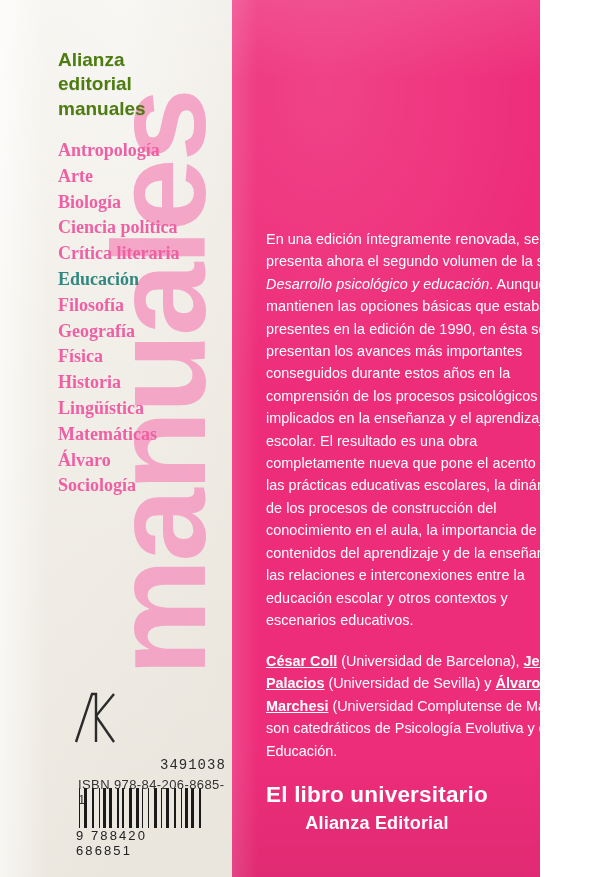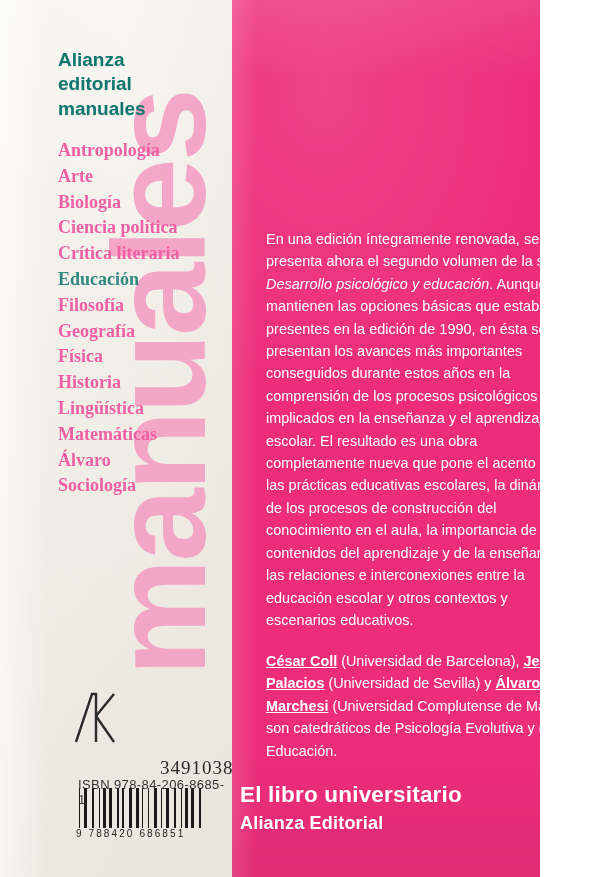--- a/index.html
+++ b/index.html
@@ -55,21 +55,21 @@
   }
 
   
   .pub-header {
     position: absolute;
     left: 58px;
     top: 48px;
     font-size: 19px;
     font-weight: bold;
     line-height: 1.28;
-    color: #0f766e;
+    color: #4d7c0f;
     text-shadow: 0 1px 0 rgba(0,0,0,0.06);
   }
   .pub-header .l3 { letter-spacing: 0px; }
 
   
   .subject-list {
     position: absolute;
     left: 58px;
     top: 138px;
     width: 175px;
@@ -92,22 +92,22 @@
     width: 46px;
     height: 56px;
   }
   .logo-mark svg { display: block; }
 
   
   .isbn-number {
     position: absolute;
     left: 160px;
     top: 757px;
-    font-family: Liberation Serif, serif;
-    font-size: 19px;
+    font-family: Liberation Mono, monospace;
+    font-size: 14px;
     letter-spacing: 1px;
     color: #2b2b2b;
   }
   .isbn-text {
     position: absolute;
     left: 78px;
     top: 777px;
     font-family: "Liberation Sans", sans-serif;
     font-size: 13px;
     letter-spacing: 0.4px;
@@ -119,21 +119,21 @@
     top: 788px;
     width: 126px;
     height: 40px;
   }
   .barcode-digits {
     position: absolute;
     left: 76px;
     top: 828px;
     width: 132px;
     font-family: "Liberation Sans", sans-serif;
-    font-size: 10px;
+    font-size: 13px;
     letter-spacing: 2.1px;
     color: #222222;
   }
 
   
   .back-cover {
     position: absolute;
     left: 232px;
     top: 0;
     width: 308px;
@@ -172,23 +172,22 @@
     font-size: 14.4px;
     line-height: 22.4px;
   }
   .authors .nm { font-weight: bold; text-decoration: underline; }
 
   .imprint {
     position: absolute;
     left: 0;
     right: 18px;
     bottom: 40px;
-    text-align: left;
+    text-align: center;
     color: #ffffff;
-    margin-left: 8px;
   }
   .imprint .line1 {
     font-size: 22.5px;
     font-weight: bold;
     line-height: 28px;
     letter-spacing: 0.2px;
   }
   .imprint .line2 {
     font-size: 18px;
     font-weight: bold;

